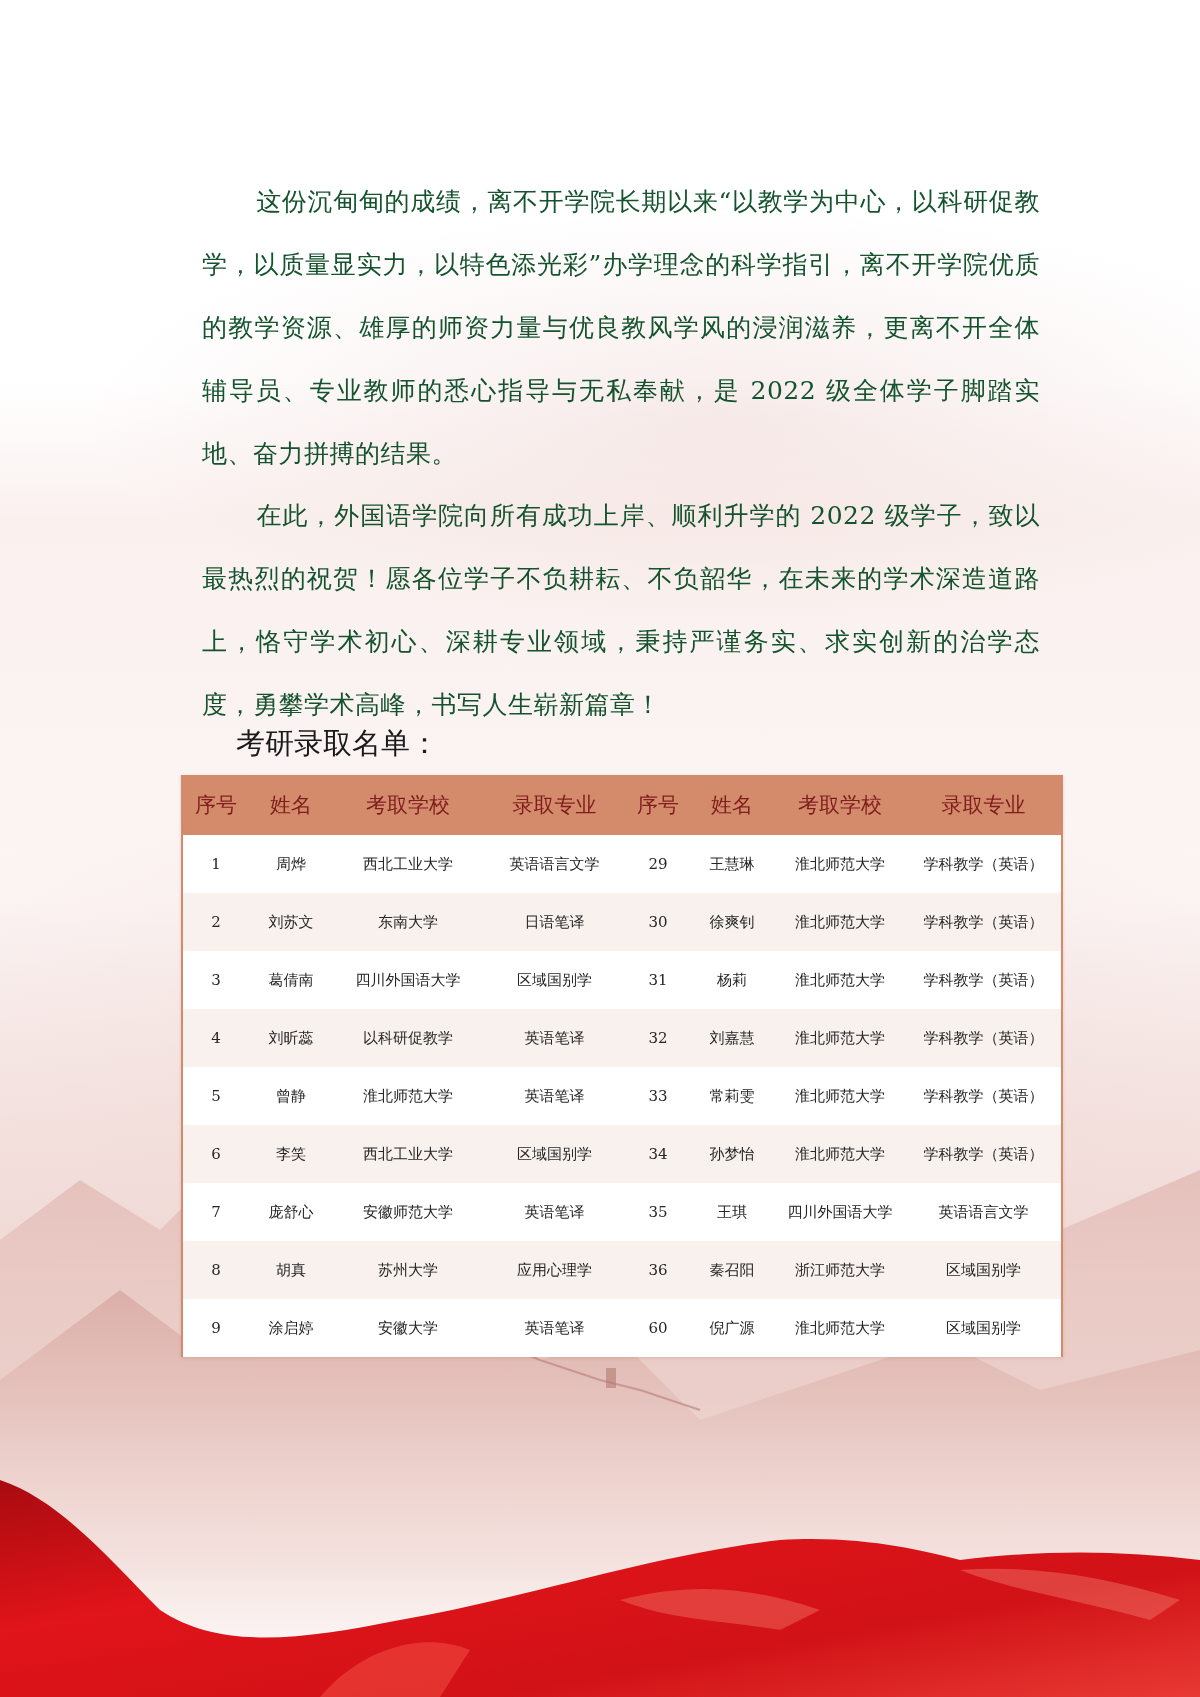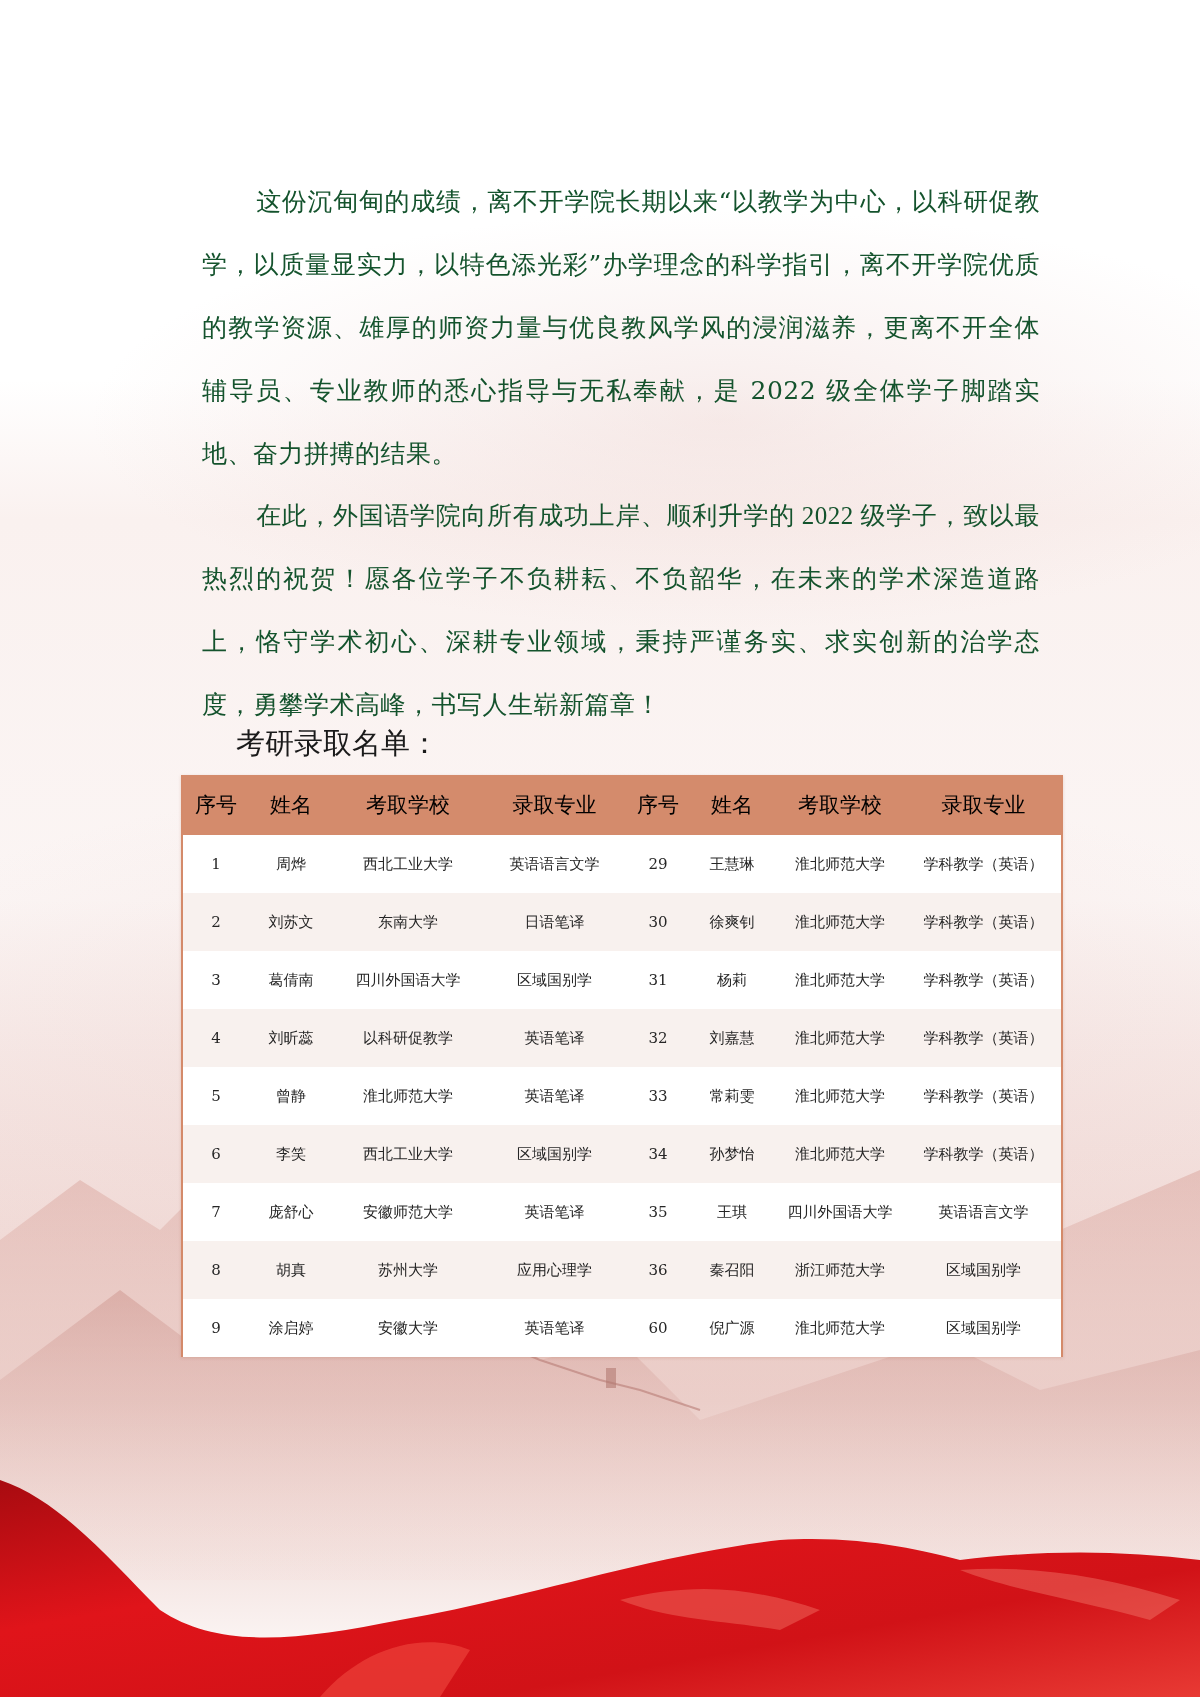--- a/index.html
+++ b/index.html
@@ -18,35 +18,35 @@
   .mountains { position: absolute; left: 0; top: 1120px; width: 1200px; height: 460px; z-index: 0; }
   .flag { position: absolute; left: 0; top: 1480px; width: 1200px; height: 217px; z-index: 1; }
   .content { position: absolute; left: 0; top: 0; width: 1200px; z-index: 2; }
   .para {
     position: absolute; left: 182px; width: 838px;
     font-size: 25px; line-height: 63px; color: #14532d;
     text-align: justify; letter-spacing: 0.5px; margin-left: 20px;
   }
   .para .indent { display: inline-block; width: 54px; }
   .p1 { top: 145px; }
-  .p2 { top: 459px; font-family: Liberation Serif, serif; }
+  .p2 { top: 459px; }
   .list-title {
     position: absolute; left: 236px; top: 712px;
     font-size: 29px; line-height: 63px; color: #1a1a1a;
   }
   .table-wrap {
     position: absolute; left: 181px; top: 775px; width: 882px;
     border-left: 2px solid #d48a6a; border-right: 2px solid #d48a6a;
     box-sizing: border-box;
     box-shadow: 0 1px 3px rgba(180,110,80,0.25);
   }
   table { width: 100%; border-collapse: collapse; table-layout: fixed; }
   thead tr { background: #d48b6c; height: 60px; }
   th {
-    color: #000000; font-weight: normal; font-size: 21px;
+    color: #7f1d1d; font-weight: normal; font-size: 21px;
     font-family: "DejaVu Sans", "Liberation Sans", sans-serif;
     text-align: center; padding: 0;
   }
   tbody tr { height: 58px; }
   tbody tr:nth-child(odd) { background: #ffffff; }
   tbody tr:nth-child(even) { background: #f8f1ee; }
   td {
     font-size: 15px; color: #262626; text-align: center; padding: 0;
     white-space: nowrap;
   }

